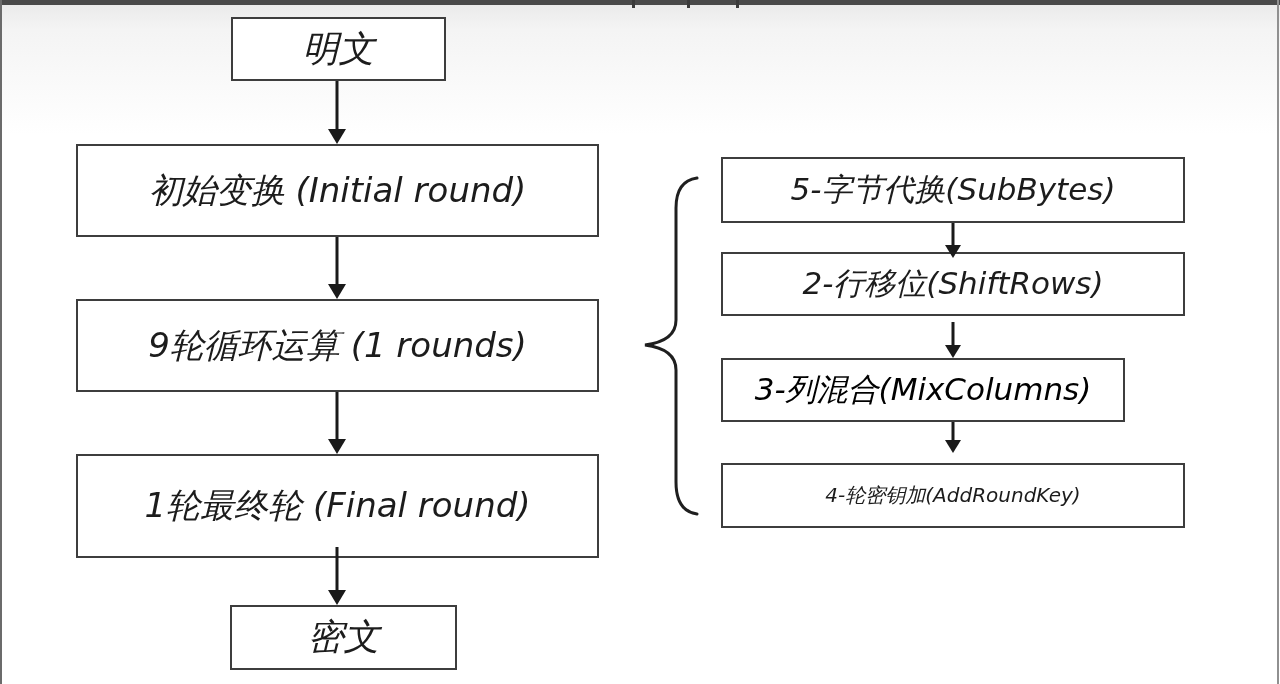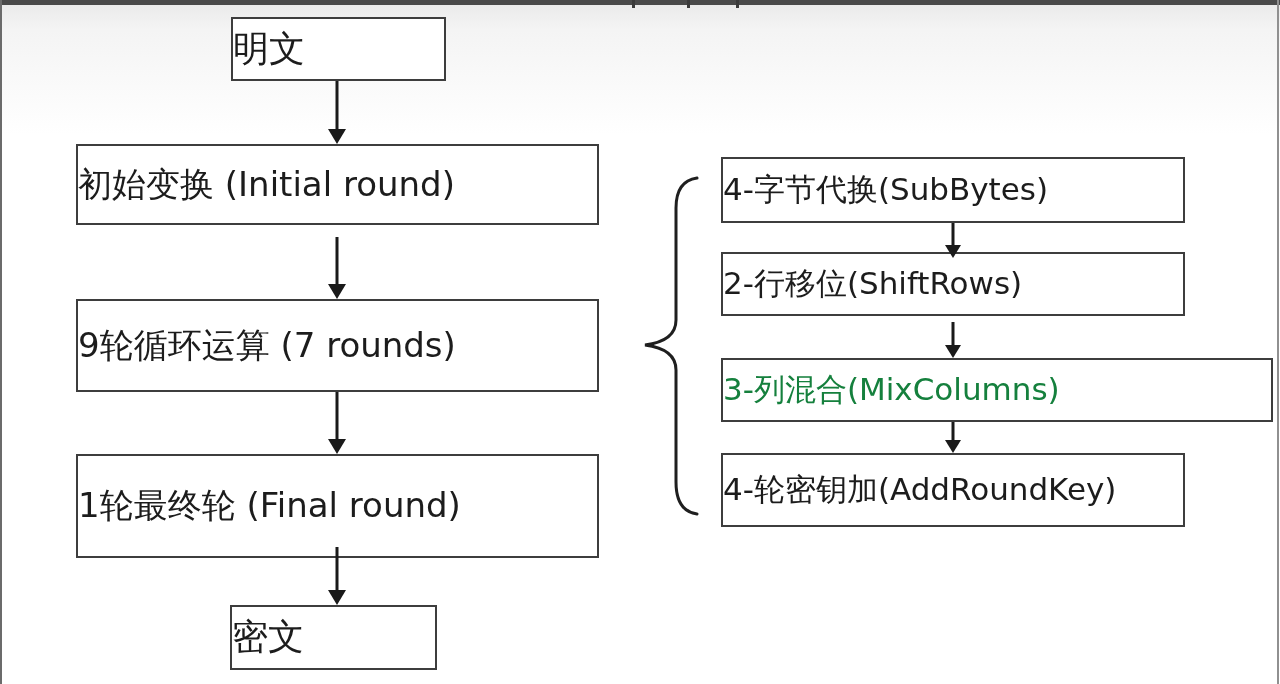--- a/index.html
+++ b/index.html
@@ -26,35 +26,36 @@
 
   
   .edge-left  { position: absolute; left: 0; top: 0; width: 2px; height: 684px; background: #6b6b6b; }
   .edge-right { position: absolute; left: 1277px; top: 0; width: 2px; height: 684px; background: #909090; }
 
   
   .fbox {
     position: absolute;
     background: #ffffff;
     border: 2px solid #3d3d3d;
-    display: flex; align-items: center; justify-content: flex-start;
+    display: flex; align-items: center; justify-content: center;
     color: #1c1c1c;
     box-sizing: border-box;
     white-space: nowrap;
+    font-style: italic;
   }
   #b-plain  { left: 231px; top: 17px;  width: 215px; height: 64px; font-size: 36px; }
-  #b-init   { left: 76px;  top: 144px; width: 523px; height: 81px; font-size: 34px; }
+  #b-init   { left: 76px;  top: 144px; width: 523px; height: 93px; font-size: 34px; }
   #b-rounds { left: 76px;  top: 299px; width: 523px; height: 93px; font-size: 34px; }
   #b-final  { left: 76px;  top: 454px; width: 523px; height: 104px; font-size: 34px; }
-  #b-cipher { left: 230px; top: 605px; width: 207px; height: 65px; font-size: 36px; }
+  #b-cipher { left: 230px; top: 605px; width: 227px; height: 65px; font-size: 36px; }
 
   #r-sub  { left: 721px; top: 157px; width: 464px; height: 66px; font-size: 31px; }
   #r-shift{ left: 721px; top: 252px; width: 464px; height: 64px; font-size: 31px; }
-  #r-mix  { left: 721px; top: 358px; width: 552px; height: 64px; font-size: 31px; color: #15803d; }
-  #r-add  { left: 721px; top: 453px; width: 464px; height: 74px; font-size: 31px; }
+  #r-mix  { left: 721px; top: 358px; width: 404px; height: 64px; font-size: 31px; color: #000000; }
+  #r-add  { left: 721px; top: 463px; width: 464px; height: 65px; font-size: 20px; }
 
   
   .arrow { position: absolute; }
   .arrow .stem {
     position: absolute; left: 50%; transform: translateX(-50%);
     top: 0; bottom: 11px; width: 3px; background: #1a1a1a;
   }
   .arrow .head {
     position: absolute; bottom: 0; left: 50%; transform: translateX(-50%);
     width: 0; height: 0;
@@ -92,21 +93,21 @@
   <div class="edge-left"></div>
   <div class="edge-right"></div>
 
   <div class="fbox" id="b-plain">
     <span>明文</span>
   </div>
   <div class="fbox" id="b-init">
     <span>初始变换 (Initial round)</span>
   </div>
   <div class="fbox" id="b-rounds">
-    <span>9轮循环运算 (7 rounds)</span>
+    <span>9轮循环运算 (1 rounds)</span>
   </div>
   <div class="fbox" id="b-final">
     <span>1轮最终轮 (Final round)</span>
   </div>
   <div class="fbox" id="b-cipher">
     <span>密文</span>
   </div>
 
   <div class="arrow" id="a1">
     <div class="stem"></div>
@@ -123,21 +124,21 @@
   <div class="arrow" id="a4">
     <div class="stem"></div>
       <div class="head"></div>
   </div>
 
   <svg id="brace" viewBox="0 0 80 356" aria-hidden="true">
     <path d="M 69 10 Q 48 13 48 40 L 48 152 Q 48 173 17 177 Q 48 181 48 202 L 48 314 Q 48 343 69 346" fill="none" stroke="#1f1f1f" stroke-width="3" stroke-linecap="round"></path>
   </svg>
 
   <div class="fbox" id="r-sub">
-    <span>4-字节代换(SubBytes)</span>
+    <span>5-字节代换(SubBytes)</span>
   </div>
   <div class="fbox" id="r-shift">
     <span>2-行移位(ShiftRows)</span>
   </div>
   <div class="fbox" id="r-mix">
     <span>3-列混合(MixColumns)</span>
   </div>
   <div class="fbox" id="r-add">
     <span>4-轮密钥加(AddRoundKey)</span>
   </div>

